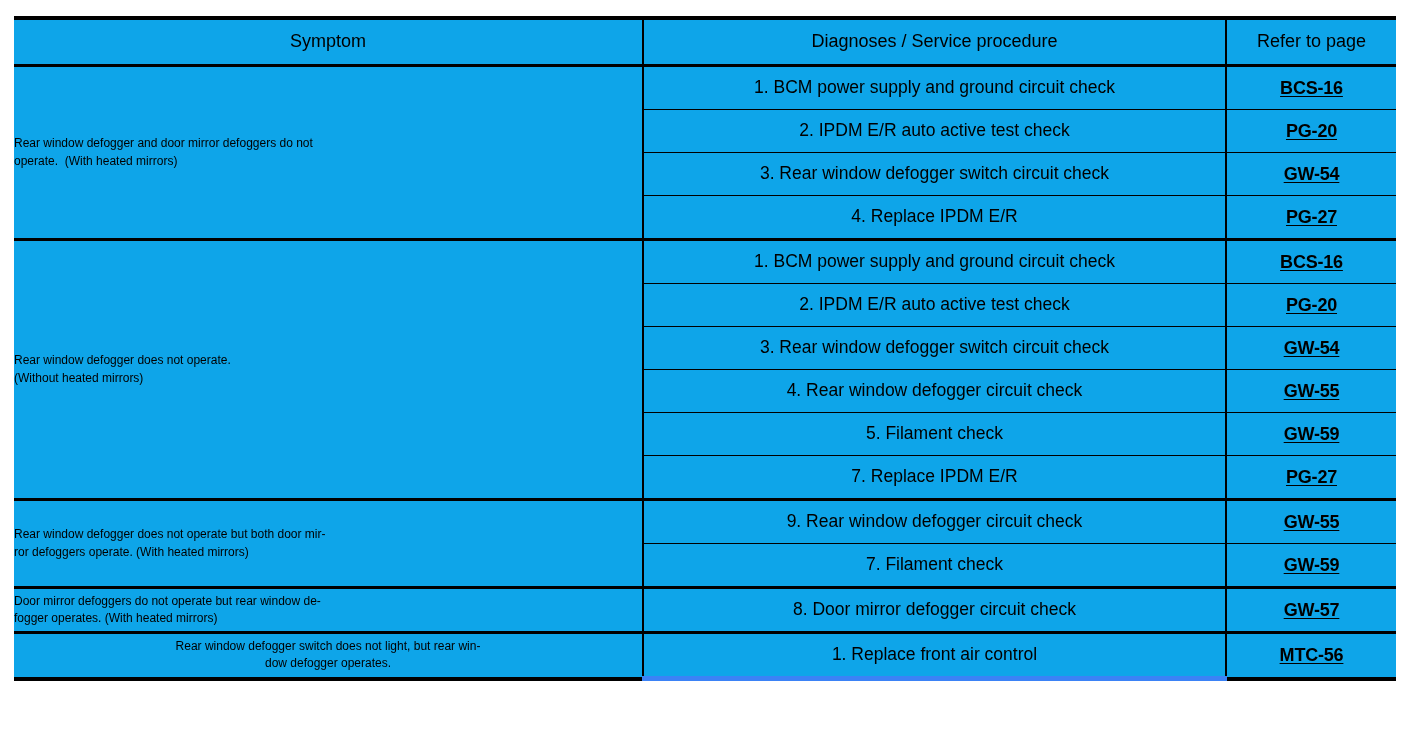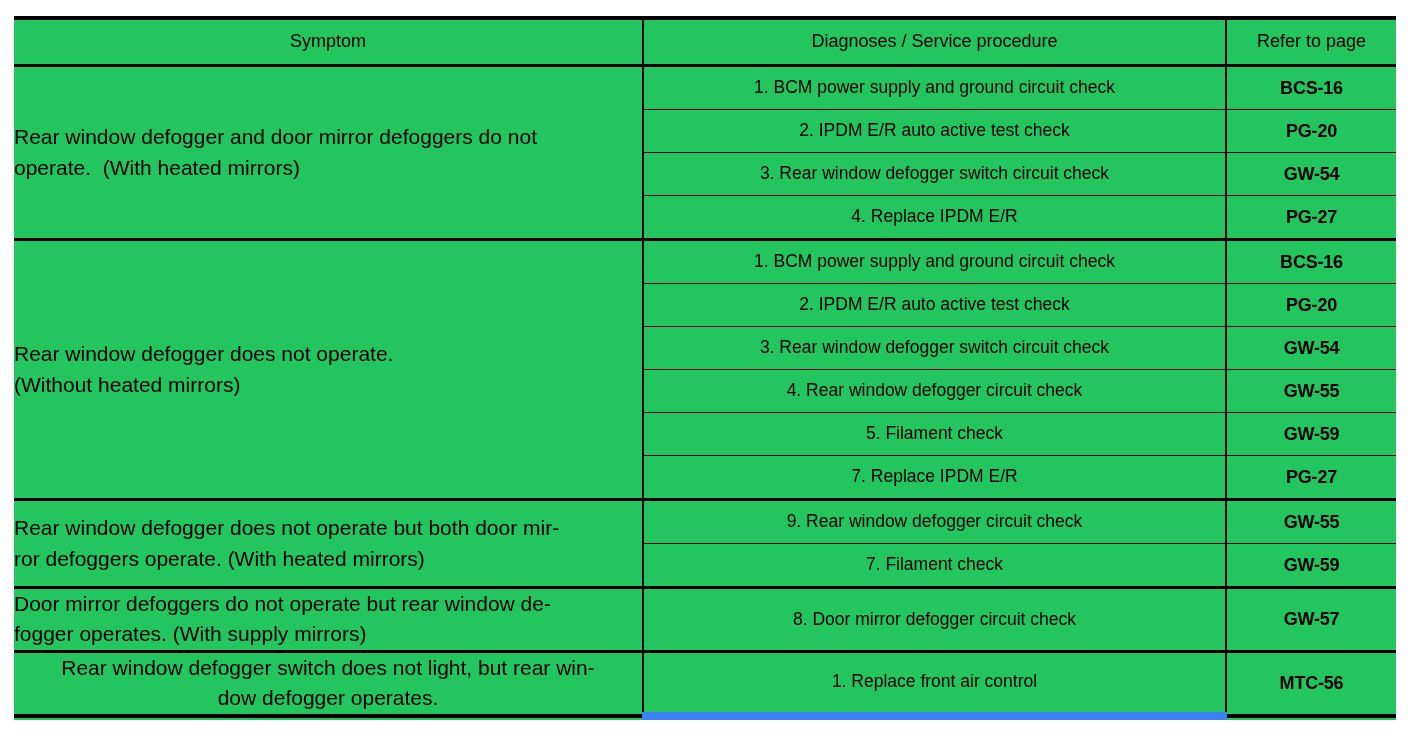--- a/index.html
+++ b/index.html
@@ -25,21 +25,21 @@
   }
 
   
   table.symptom-table {
     position: absolute;
     left: 14px;
     top: 16px;
     width: 1382px;
     border-collapse: collapse;
     table-layout: fixed;
-    background: #22c55e;
+    background: #0ea5e9;
   }
 
   table.symptom-table tr > * {
     vertical-align: middle;
     padding: 0;
   }
 
   
   col.col-symptom   { width: 629px; }
   col.col-diagnoses { width: 583px; }
@@ -53,56 +53,57 @@
     text-align: center;
     height: 44px;
     border-top: 4px solid #000;
     border-bottom: 3px solid #000;
   }
   thead th.th-diagnoses { border-left: 2px solid #000; }
   thead th.th-page      { border-left: 2px solid #000; }
 
   
   td.symptom-cell {
-    font-size: 21px;
+    font-size: 12px;
     line-height: 1.45;
     text-align: left;
     padding: 6px 10px 6px 14px;
     border-bottom: 3px solid #000;
     border-right: 2px solid #000;
   }
   td.symptom-cell .sym-line { display: block; white-space: pre; }
 
   
   td.diag-cell {
     font-size: 17.5px;
     line-height: 1.25;
     text-align: center;
     padding: 4px 8px 4px 12px;
     height: 42px;
     border-bottom: 1px solid #000;
     border-right: 2px solid #000;
   }
   tr.group-last td.diag-cell { border-bottom: 3px solid #000; }
-  tr.table-last td.diag-cell { border-bottom: 8px solid #3b82f6; }
+  tr.table-last td.diag-cell { border-bottom: 5px solid #3b82f6; }
 
   
   td.page-cell {
     font-size: 18px;
     line-height: 1.25;
     text-align: center;
     padding: 4px 6px;
     height: 42px;
     border-bottom: 1px solid #000;
   }
   tr.group-last td.page-cell { border-bottom: 3px solid #000; }
   tr.table-last td.page-cell { border-bottom: 4px solid #000; margin-left: 32px; }
 
   td.page-cell .page-link {
     font-weight: bold;
+    text-decoration: underline;
     text-underline-offset: 2px;
     letter-spacing: -0.2px;
     cursor: pointer;
     text-align: right;
   }
 
   tr.table-last td.symptom-cell { border-bottom: 4px solid #000; }
 </style>
 </head>
 <body>
@@ -178,21 +179,21 @@
           <td class="diag-cell">9. Rear window defogger circuit check</td>
           <td class="page-cell"><span class="page-link">GW-55</span></td>
         </tr>
         <tr class="group-last">
           <td class="diag-cell">7. Filament check</td>
           <td class="page-cell"><span class="page-link">GW-59</span></td>
         </tr>
         <tr class="group-last">
           <td class="symptom-cell" rowspan="1">
             <span class="sym-line">Door mirror defoggers do not operate but rear window de-</span>
-            <span class="sym-line">fogger operates. (With supply mirrors)</span>
+            <span class="sym-line">fogger operates. (With heated mirrors)</span>
           </td>
           <td class="diag-cell">8. Door mirror defogger circuit check</td>
           <td class="page-cell"><span class="page-link">GW-57</span></td>
         </tr>
         <tr class="group-last table-last">
           <td class="symptom-cell" rowspan="1" style="border-bottom: 4px solid rgb(0, 0, 0); text-align: center;">
             <span class="sym-line">Rear window defogger switch does not light, but rear win-</span>
             <span class="sym-line">dow defogger operates.</span>
           </td>
           <td class="diag-cell">1. Replace front air control</td>

